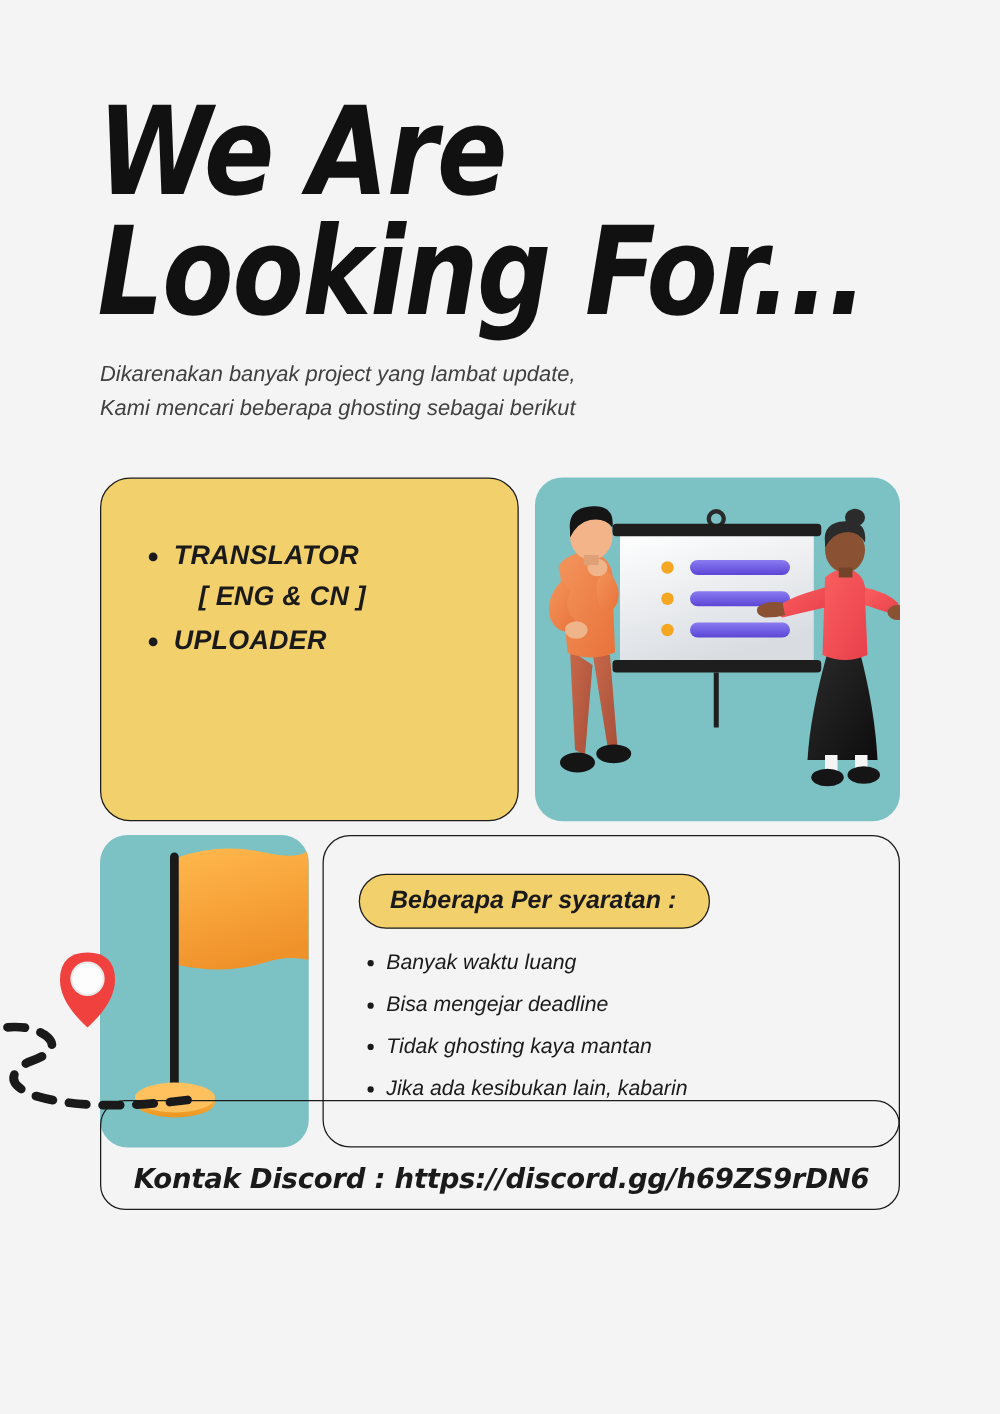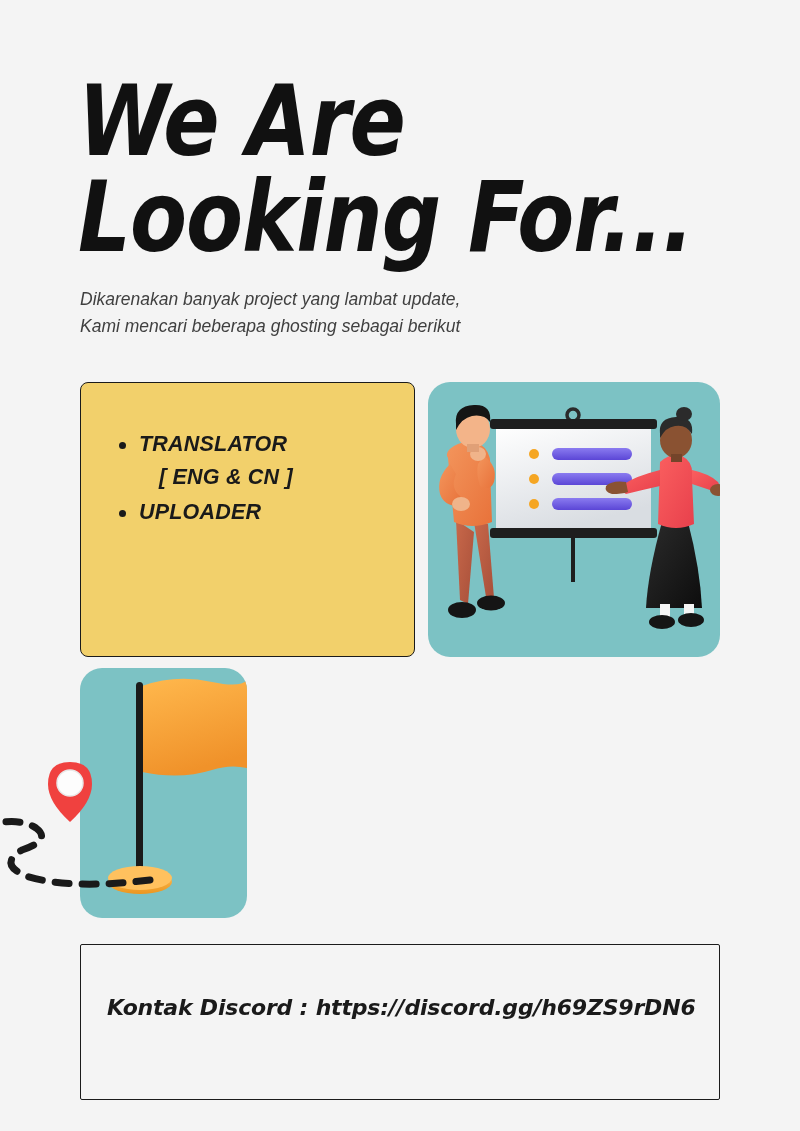--- a/index.html
+++ b/index.html
@@ -56,21 +56,21 @@
     border: 1.6px solid #1b1b1b;
     border-radius: 22px;
   }
 
   .card-jobs {
     left: 80px;
     top: 382px;
     width: 335px;
     height: 275px;
     background: #f2d06b;
-    border-radius: 8px;
+    border-radius: 24px;
   }
 
   .job-list {
     position: absolute;
     left: 36px;
     top: 50px;
     list-style: none;
   }
   .job-list li {
     position: relative;
@@ -180,25 +180,25 @@
     top: 7px;
     width: 5px;
     height: 5px;
     border-radius: 50%;
     background: #1a1a1a;
   }
 
   
   .card-contact {
     left: 80px;
-    top: 944px;
+    top: 880px;
     width: 640px;
-    height: 156px;
+    height: 88px;
     background: transparent;
-    border-radius: 2px;
+    border-radius: 20px;
   }
   .contact-text {
     position: absolute;
     left: 26px;
     top: 50px;
     font-family: "DejaVu Sans", sans-serif;
     font-size: 22px;
     font-weight: 700;
     color: #1a1a1a;
     letter-spacing: -0.2px;
@@ -359,18 +359,27 @@
       <path d="M150 140 Q70 150 26 136 Q-2 124 22 110 Q52 100 36 88 Q24 80 4 82" fill="none" stroke="#1a1a1a" stroke-width="7" stroke-linecap="round" stroke-dasharray="14 13"></path>
 
       <g>
         <path d="M70 22 Q92 22 92 44 Q92 62 70 82 Q48 62 48 44 Q48 22 70 22 Z" fill="#f0413f"></path>
         <circle cx="70" cy="43" r="13" fill="#fdfdfd"></circle>
         <circle cx="70" cy="43" r="13" fill="none" stroke="#e8e8e8" stroke-width="1.5"></circle>
       </g>
     </svg>
   </div>
 
+  <div class="card card-reqs">
+    <div class="reqs-pill">Beberapa Per syaratan :</div>
+    <ul class="reqs-list">
+      <li>Banyak waktu luang</li>
+      <li>Bisa mengejar deadline</li>
+      <li>Tidak ghosting kaya mantan</li>
+      <li>Jika ada kesibukan lain, kabarin</li>
+    </ul>
+  </div>
 
   <div class="card card-contact">
     <div class="contact-text">Kontak Discord : https://discord.gg/h69ZS9rDN6</div>
   </div>
 
 </div>
 
 </body></html>

